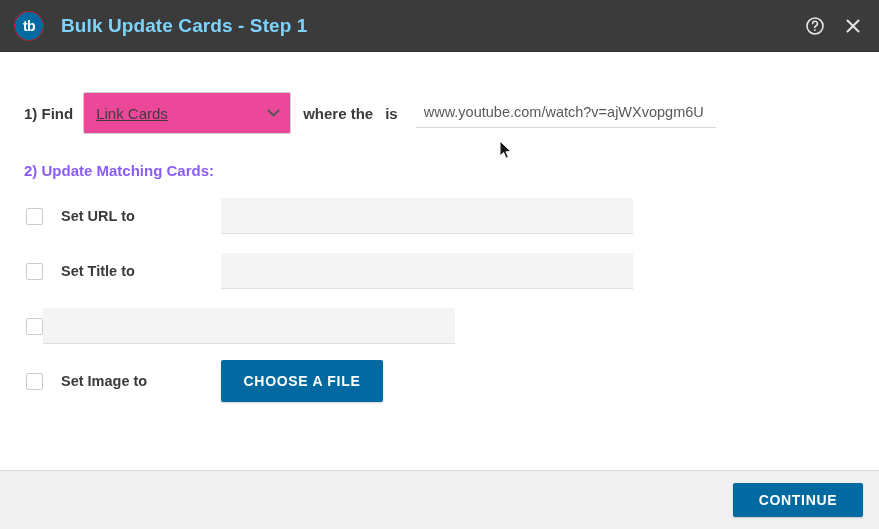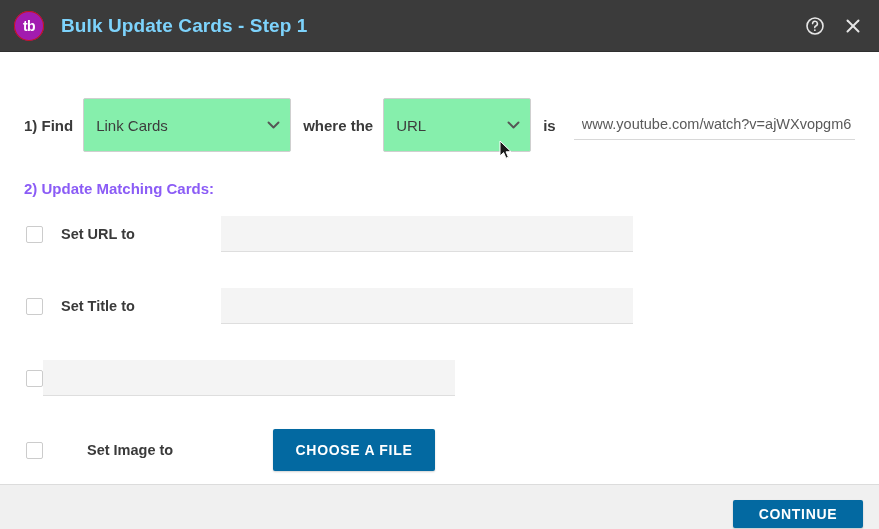--- a/index.html
+++ b/index.html
@@ -40,21 +40,21 @@
     content: "";
     position: absolute;
     left: 0; right: 0; bottom: 0;
     height: 1px;
     background: #2f2f2f;
   }
   .tb-logo {
     width: 30px;
     height: 30px;
     border-radius: 50%;
-    background: #a21caf;
+    background: #0369a1;
     display: flex;
     align-items: center;
     justify-content: center;
     flex: 0 0 auto;
     box-shadow: 0 0 0 1px #c51515 inset;
   }
   .tb-logo span {
     color: #ffffff;
     font-size: 14px;
     font-weight: bold;
@@ -83,21 +83,21 @@
     align-items: center;
     justify-content: center;
     cursor: pointer;
     color: #e6e6e6;
   }
   .tb-icon svg { display: block; }
 
   
   #dialog-body {
     flex: 1 1 auto;
-    padding: 16px 24px;
+    padding: 10px 24px;
     box-sizing: border-box;
     position: relative;
     background: #ffffff;
   }
 
   
   #find-row {
     display: flex;
     align-items: center;
     margin-top: 30px;
@@ -114,29 +114,30 @@
   .select-wrap {
     position: relative;
     display: inline-block;
   }
   select.ui-select {
     appearance: none;
     -webkit-appearance: none;
     -moz-appearance: none;
     border: 1px solid #cfcfcf;
     border-radius: 2px;
-    background: #86efac;
+    background: #ec4899;
     font-family: "Liberation Sans", sans-serif;
     font-size: 15px;
     color: #3c3c3c;
-    height: 54px;
+    height: 42px;
     padding: 0 32px 0 12px;
     box-sizing: border-box;
     outline: none;
     cursor: pointer;
+    text-decoration: underline;
   }
   #find-type-select { width: 208px; margin-left: 10px; }
   #find-field-select { width: 148px; margin-left: 10px; }
   .chev {
     position: absolute;
     right: 11px;
     top: 50%;
     transform: translateY(-50%);
     pointer-events: none;
     color: #555555;
@@ -172,23 +173,23 @@
   }
 
   
   #field-rows {
     margin-top: 19px;
   }
   .field-row {
     display: flex;
     align-items: center;
     height: 36px;
-    margin-bottom: 36px;
-  }
-  .field-row:last-child { margin-bottom: 0; gap: 26px; }
+    margin-bottom: 19px;
+  }
+  .field-row:last-child { margin-bottom: 0; }
 
   .cbox {
     width: 17px;
     height: 17px;
     border: 1px solid #cccccc;
     border-radius: 2px;
     background: #ffffff;
     flex: 0 0 auto;
     margin-left: 2px;
     cursor: pointer;
@@ -241,21 +242,21 @@
     background: #f0f0f0;
     border-top: 1px solid #dcdcdc;
     display: flex;
     align-items: center;
     justify-content: flex-end;
     padding: 0 16px;
     box-sizing: border-box;
   }
   #continue-button {
     width: 130px;
-    height: 28px;
+    height: 34px;
   }
 
   
   #mouse-cursor {
     position: absolute;
     left: 523px;
     top: 140px;
     width: 14px;
     height: 20px;
     pointer-events: none;
@@ -300,30 +301,20 @@
         </select>
         <span class="chev">
           <svg width="13" height="9" viewBox="0 0 13 9" fill="none" stroke="currentColor" stroke-width="1.9" stroke-linecap="round" stroke-linejoin="round">
             <path d="M1.5 2 L6.5 7 L11.5 2"></path>
           </svg>
         </span>
       </span>
 
       <span class="inline-label" style="margin-left:12px;">where the</span>
 
-      <span class="select-wrap">
-        <select class="ui-select" id="find-field-select">
-          <option>URL</option>
-        </select>
-        <span class="chev">
-          <svg width="13" height="9" viewBox="0 0 13 9" fill="none" stroke="currentColor" stroke-width="1.9" stroke-linecap="round" stroke-linejoin="round">
-            <path d="M1.5 2 L6.5 7 L11.5 2"></path>
-          </svg>
-        </span>
-      </span>
 
       <span class="inline-label" id="is-label">is</span>
 
       <span id="find-value-wrap">
         <input id="find-value-input" type="text" value="www.youtube.com/watch?v=ajWXvopgm6U" placeholder="" style="">
       </span>
     </div>
 
     <div id="update-heading">2) Update Matching Cards:</div>
 

